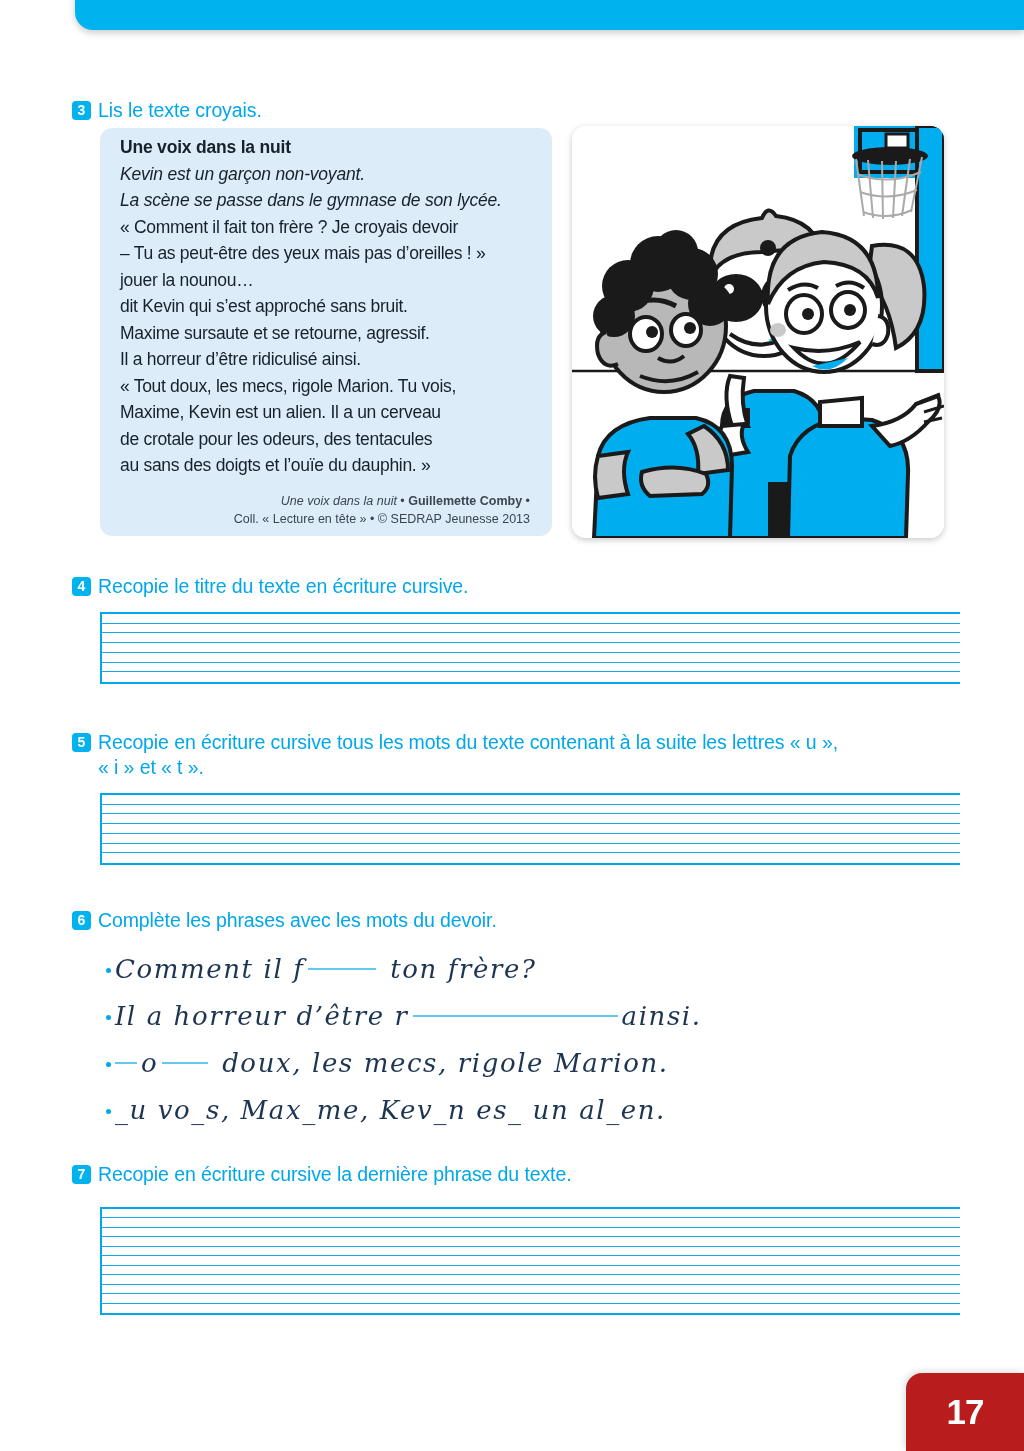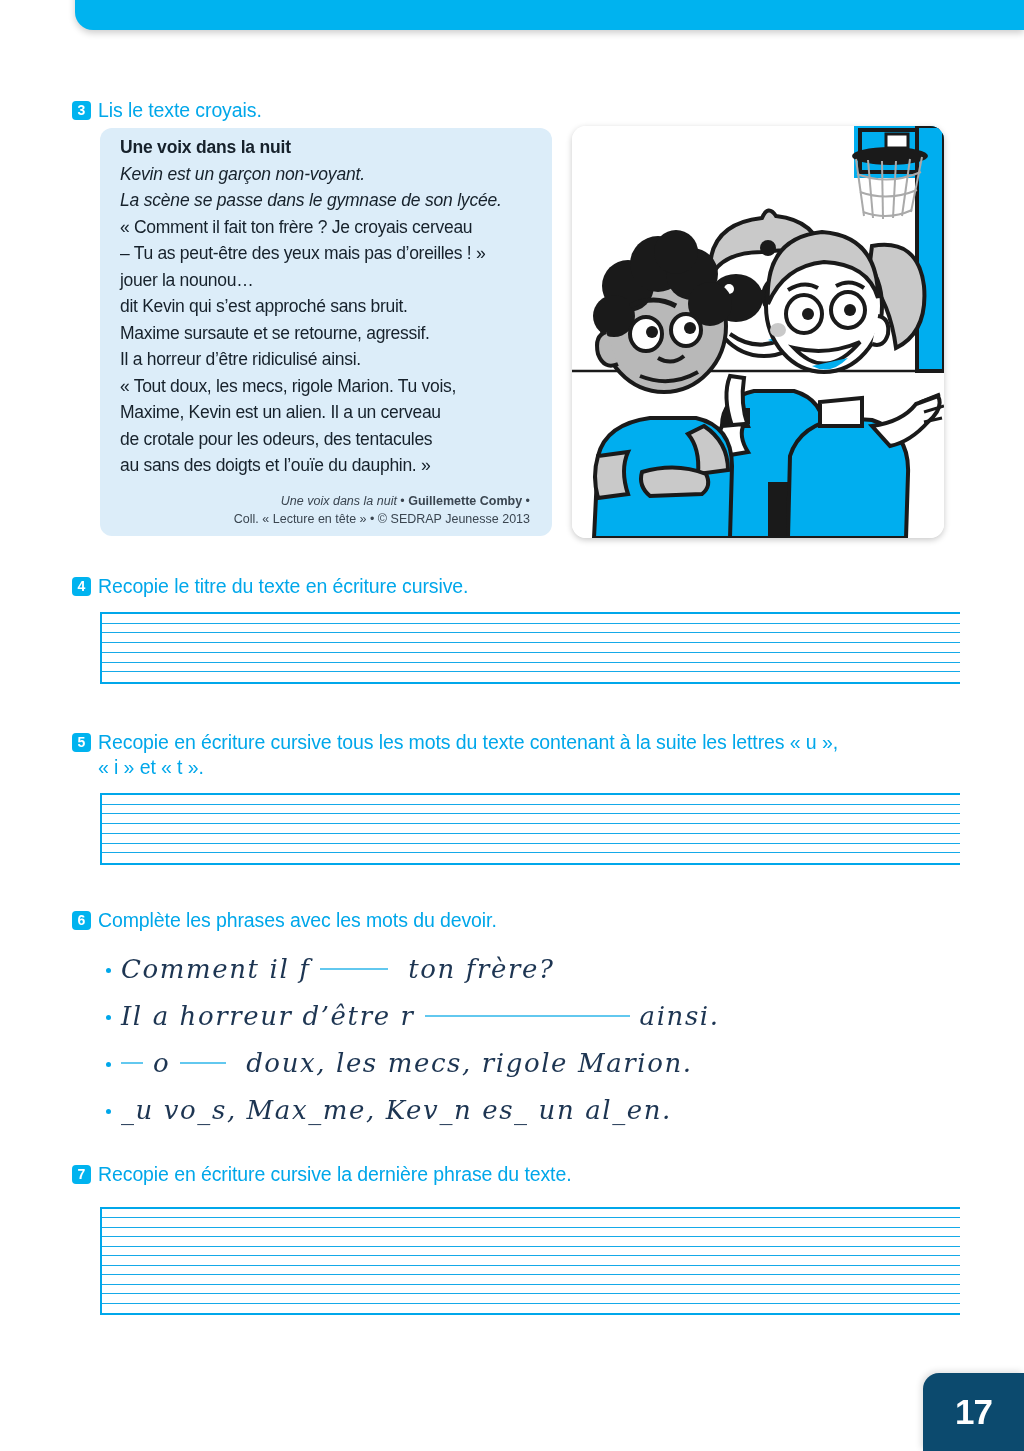--- a/index.html
+++ b/index.html
@@ -138,21 +138,21 @@
 
   
   .cursive-list {
     position: absolute;
     left: 100px;
     width: 860px;
   }
   .cursive-item {
     display: flex;
     align-items: center;
-    gap: 10px;
+    gap: 4px;
     height: 47px;
     padding-left: 6px;
   }
   .bullet {
     flex: 0 0 auto;
     width: 5px;
     height: 5px;
     border-radius: 50%;
     background: #00a7ea;
     margin-top: 4px;
@@ -170,23 +170,23 @@
     display: inline-block;
     border-bottom: 2px solid #62c8ef;
     vertical-align: 2px;
   }
 
   
   .page-tab {
     position: absolute;
     right: 0;
     bottom: 0;
-    width: 101px;
+    width: 118px;
     height: 78px;
-    background: #0c4a6e;
+    background: #b91c1c;
     border-top-left-radius: 16px;
     display: flex;
     align-items: center;
     justify-content: center;
     box-shadow: -2px -2px 6px rgba(0,0,0,0.12);
   }
   .page-tab span {
     color: #ffffff;
     font-size: 35px;
     font-weight: bold;
@@ -202,21 +202,21 @@
 
   <div class="exercise" style="left:72px; top:98px;">
     <div class="num-badge">3</div>
     <div class="ex-text">Lis le texte croyais.</div>
   </div>
 
   <div class="text-box">
     <div class="story-title">Une voix dans la nuit</div>
     <div class="story-intro">Kevin est un garçon non-voyant.</div>
     <div class="story-intro">La scène se passe dans le gymnase de son lycée.</div>
-    <div class="story-line">« Comment il fait ton frère ? Je croyais cerveau</div>
+    <div class="story-line">« Comment il fait ton frère ? Je croyais devoir</div>
     <div class="story-line">– Tu as peut-être des yeux mais pas d’oreilles ! »</div>
     <div class="story-line">jouer la nounou…</div>
     <div class="story-line">dit Kevin qui s’est approché sans bruit.</div>
     <div class="story-line">Maxime sursaute et se retourne, agressif.</div>
     <div class="story-line">Il a horreur d’être ridiculisé ainsi.</div>
     <div class="story-line">« Tout doux, les mecs, rigole Marion. Tu vois,</div>
     <div class="story-line">Maxime, Kevin est un alien. Il a un cerveau</div>
     <div class="story-line">de crotale pour les odeurs, des tentacules</div>
     <div class="story-line">au sans des doigts et l’ouïe du dauphin. »</div>
     <div class="credit">

